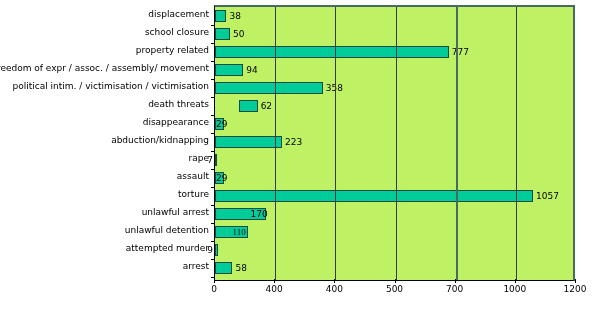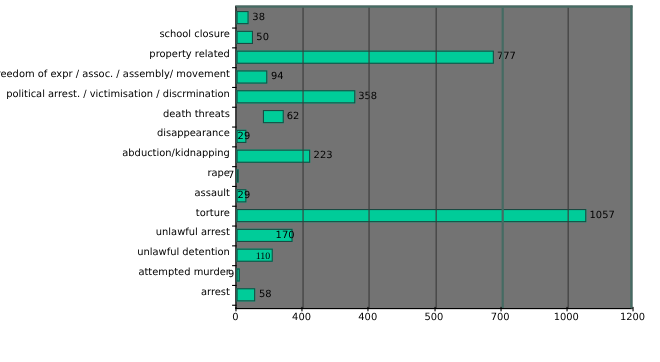--- a/index.html
+++ b/index.html
@@ -45,21 +45,21 @@
     position: absolute;
     left: 214px;
     top: 5px;
     width: 361px;
     height: 276px;
     border-top: 2px solid #456b63;
     border-right: 2px solid #456b63;
     border-bottom: 1px solid #000000;
     border-left: 1px solid #000000;
     box-sizing: border-box;
-    background: #737373;
+    background: #bef264;
   }
   .gridline {
     position: absolute;
     top: 0;
     bottom: 0;
     width: 1px;
     background: #3a3a3a;
   }
   .gridline.major {
     background: #456b63;
@@ -134,24 +134,25 @@
     height: 1px;
     background: #000000;
   }
 </style>
 </head>
 <body>
 
 <div id="chart-root">
 
   <div class="labels-col" id="labels-col">
+      <div class="cat-label" style="top: 0px;">displacement</div>
       <div class="cat-label" style="top: 18px;">school closure</div>
       <div class="cat-label" style="top: 36px;">property related</div>
       <div class="cat-label" style="top: 54px;">freedom of expr / assoc. / assembly/ movement</div>
-      <div class="cat-label" style="top: 72px;">political arrest. / victimisation / discrmination</div>
+      <div class="cat-label" style="top: 72px;">political intim. / victimisation / victimisation</div>
       <div class="cat-label" style="top: 90px;">death threats</div>
       <div class="cat-label" style="top: 108px;">disappearance</div>
       <div class="cat-label" style="top: 126px;">abduction/kidnapping</div>
       <div class="cat-label" style="top: 144px;">rape</div>
       <div class="cat-label" style="top: 162px;">assault</div>
       <div class="cat-label" style="top: 180px;">torture</div>
       <div class="cat-label" style="top: 198px;">unlawful arrest</div>
       <div class="cat-label" style="top: 216px;">unlawful detention</div>
       <div class="cat-label" style="top: 234px;">attempted murder</div>
       <div class="cat-label" style="top: 252px;">arrest</div>

